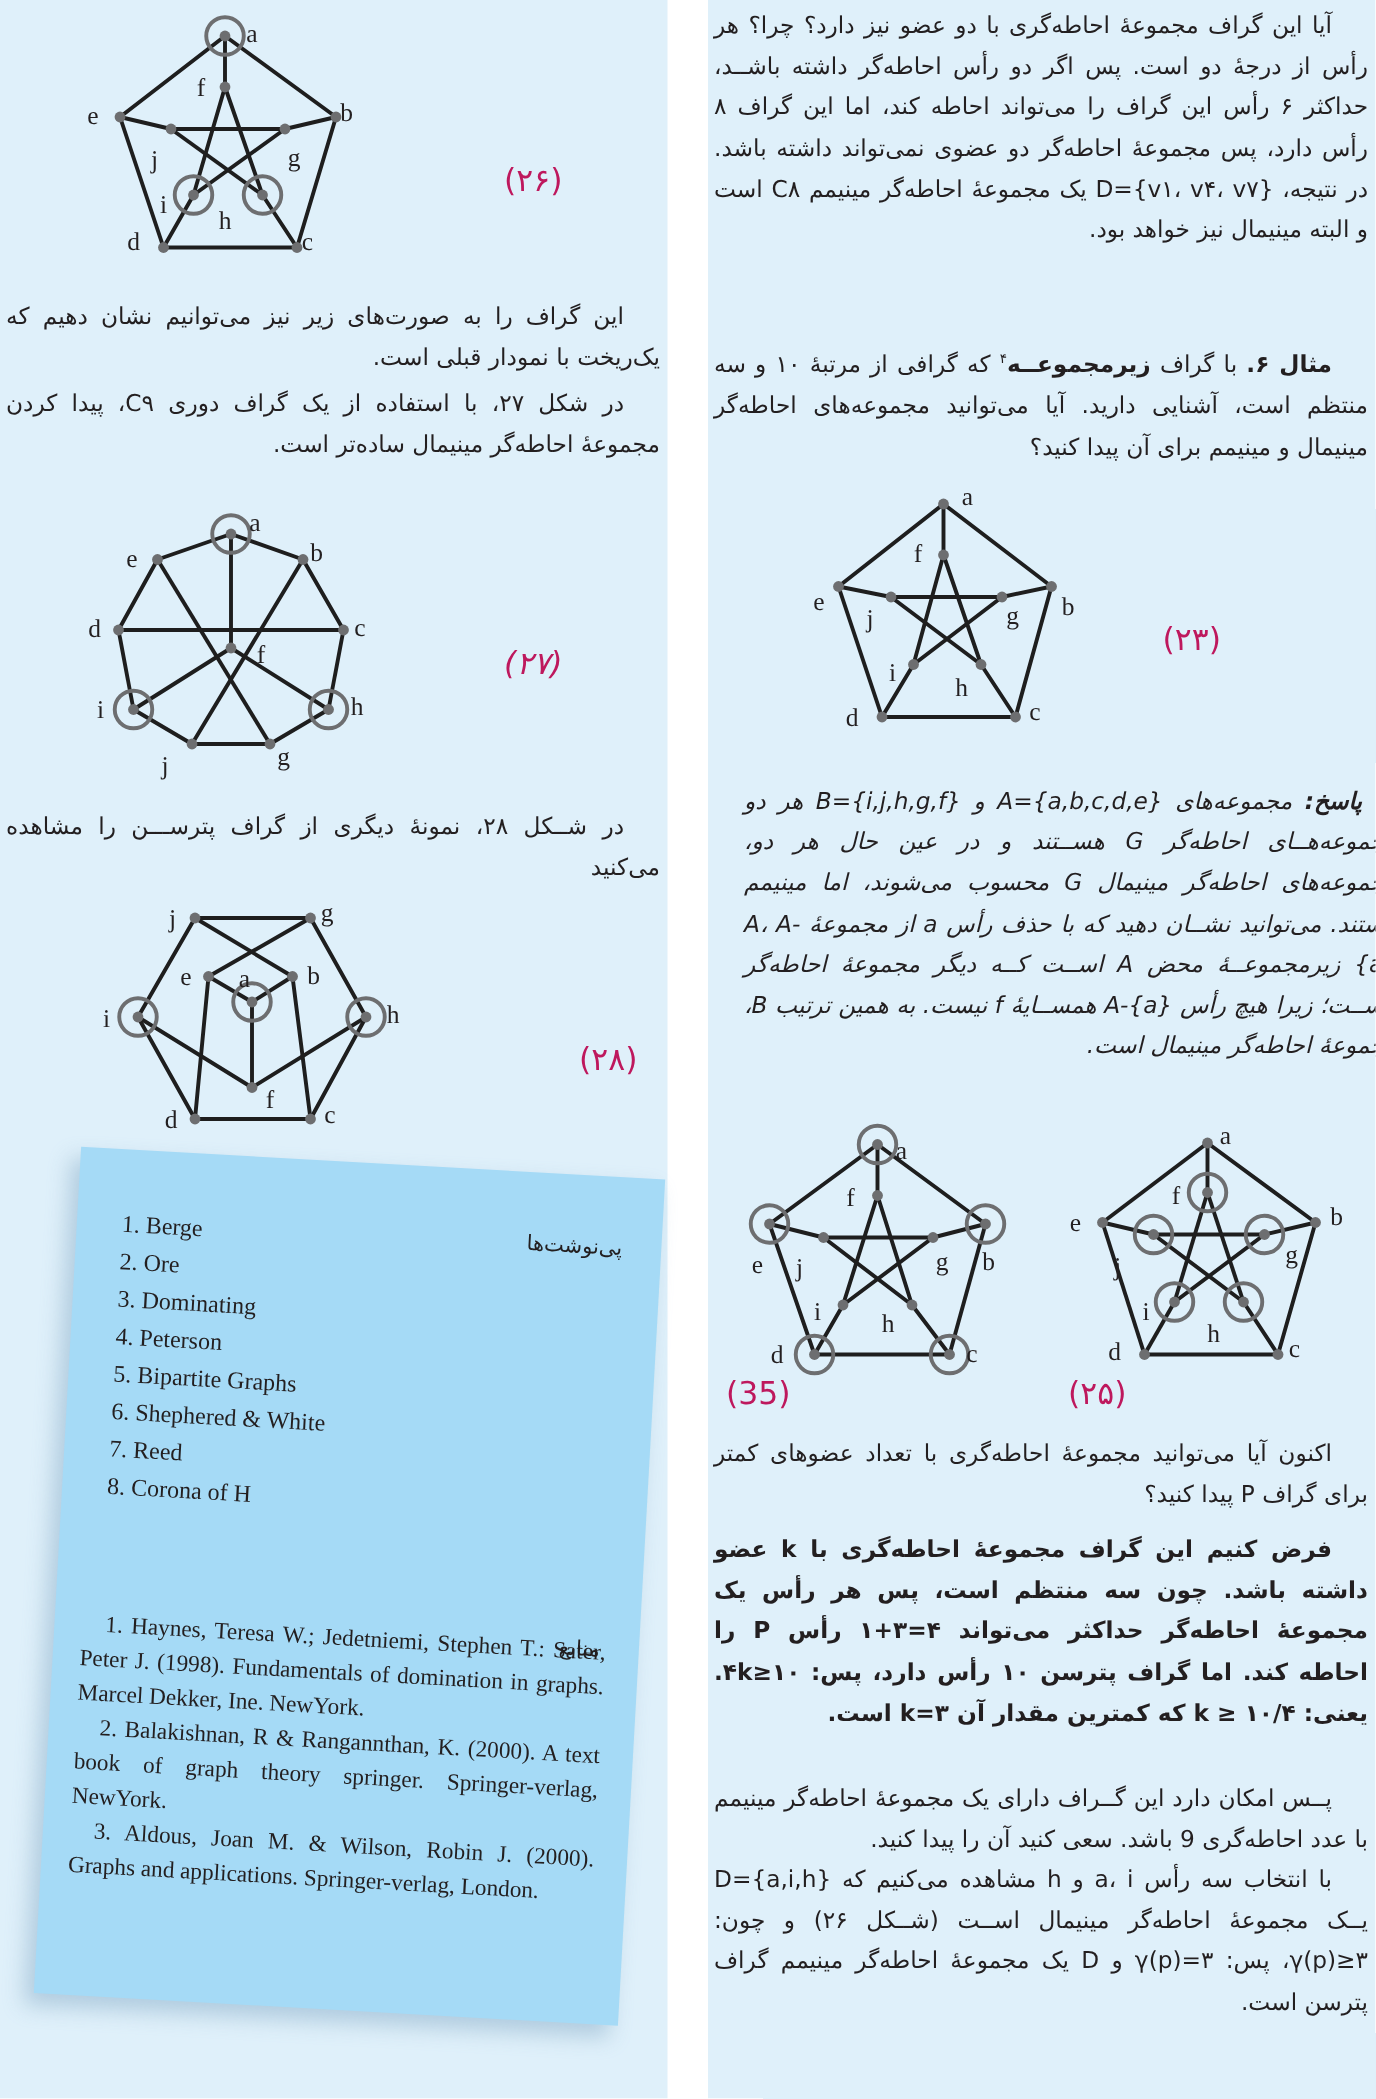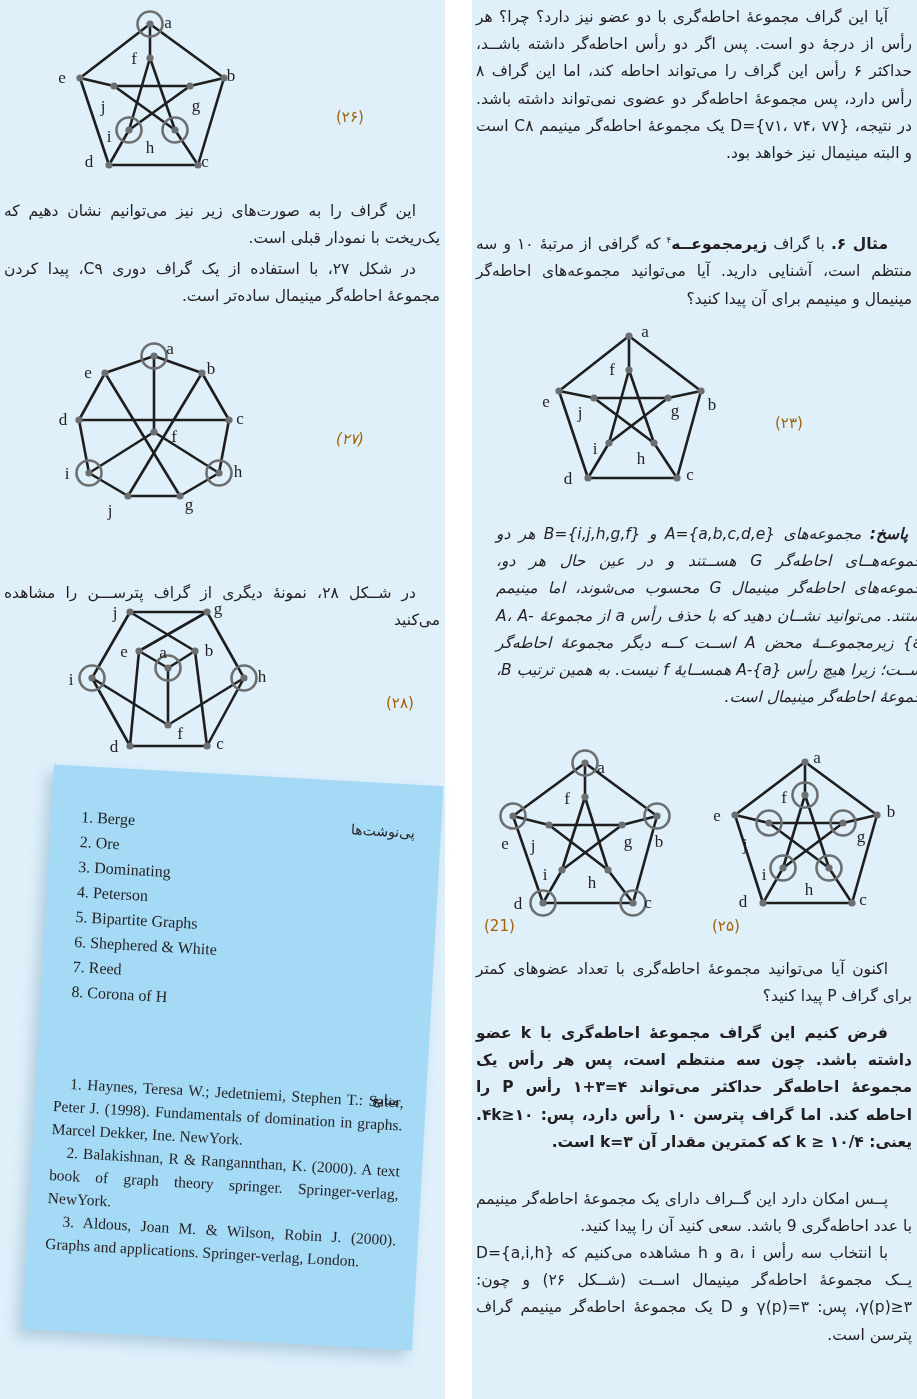--- a/index.html
+++ b/index.html
@@ -16,21 +16,21 @@
   .col-left { left: 0; width: 445px; }
   .col-right { left: 472px; width: 445px; }
   .para {
     position: absolute; direction: rtl; text-align: justify;
     font-size: 15.5px; line-height: 27.2px;
     text-align-last: right;
     margin: 0;
   }
   .para b { font-weight: bold; }
   .fig-num {
-    position: absolute; font-size: 15px; color: #a16207;
+    position: absolute; font-size: 21px; color: #be185d;
     font-family: "DejaVu Sans", sans-serif;
   }
   .vlabel { font-family: "Liberation Serif", serif; font-size: 17px; fill: #231f20; }
   .edge { stroke: #1e1e1e; stroke-width: 2.6; stroke-linecap: round; }
   .node { fill: #6d6e70; }
   .ring { fill: none; stroke: #6d6e70; stroke-width: 2.6; }
 
   .note-card {
     position: absolute; left: 38px; top: 775px; width: 390px; height: 565px;
     background: #a5daf6;
@@ -78,21 +78,21 @@
 <p class="para" style="left:476px; top:1020px; width:436px; text-indent:24px;font-weight:bold;">فرض کنیم این گراف مجموعهٔ احاطه‌گری با k عضو داشته باشد. چون سه منتظم است، پس هر رأس یک مجموعهٔ احاطه‌گر حداکثر می‌تواند ۴=۳+۱ رأس P را احاطه کند. اما گراف پترسن ۱۰ رأس دارد، پس: ۴k≥۱۰. یعنی: k ≥ ۱۰/۴ که کمترین مقدار آن k=۳ است.</p>
 
 <p class="para" style="left:476px; top:1186px; width:436px; text-indent:24px;">پــس امکان دارد این گــراف دارای یک مجموعهٔ احاطه‌گر مینیمم با عدد احاطه‌گری 9 باشد. سعی کنید آن را پیدا کنید.</p>
 
 <p class="para" style="left:476px; top:1240px; width:436px; text-indent:24px;">با انتخاب سه رأس a، i و h مشاهده می‌کنیم که D={a,i,h} یــک مجموعهٔ احاطه‌گر مینیمال اســت (شــکل ۲۶) و چون: γ(p)≥۳، پس: γ(p)=۳ و D یک مجموعهٔ احاطه‌گر مینیمم گراف پترسن است.</p>
 
 <p class="para" style="left:4px; top:198px; width:436px; text-indent:24px;">این گراف را به صورت‌های زیر نیز می‌توانیم نشان دهیم که یک‌ریخت با نمودار قبلی است.</p>
 
 <p class="para" style="left:4px; top:256px; width:436px; text-indent:24px;">در شکل ۲۷، با استفاده از یک گراف دوری C۹، پیدا کردن مجموعهٔ احاطه‌گر مینیمال ساده‌تر است.</p>
 
-<p class="para" style="left:4px; top:538px; width:436px; text-indent:24px;margin-top:42px;">در شــکل ۲۸، نمونهٔ دیگری از گراف پترســـن را مشاهده می‌کنید</p>
+<p class="para" style="left:4px; top:538px; width:436px; text-indent:24px;">در شــکل ۲۸، نمونهٔ دیگری از گراف پترســـن را مشاهده می‌کنید</p>
 
 <svg id="figures-svg" width="917" height="1399" viewBox="0 0 917 1399" style="position:absolute; left:0; top:0; pointer-events:none;">
   <g id="fig23">
       <line x1="629" y1="336" x2="701" y2="391" class="edge"></line>
       <line x1="701" y1="391" x2="677" y2="478" class="edge"></line>
       <line x1="677" y1="478" x2="588" y2="478" class="edge"></line>
       <line x1="588" y1="478" x2="559" y2="391" class="edge"></line>
       <line x1="559" y1="391" x2="629" y2="336" class="edge"></line>
       <line x1="629" y1="336" x2="629" y2="370" class="edge"></line>
       <line x1="701" y1="391" x2="668" y2="398" class="edge"></line>
@@ -325,21 +325,21 @@
       <circle cx="244" cy="678" r="3.6" class="node"></circle>
       <text x="262" y="678" class="vlabel" text-anchor="middle" dominant-baseline="middle">h</text>
       <circle cx="92" cy="678" r="3.6" class="node"></circle>
       <text x="71" y="681" class="vlabel" text-anchor="middle" dominant-baseline="middle">i</text>
       <circle cx="130" cy="612" r="3.6" class="node"></circle>
       <text x="115" y="614" class="vlabel" text-anchor="middle" dominant-baseline="middle">j</text>
     </g>
 </svg>
 
 <div class="fig-num" style="left:775px; top:414px;">(۲۳)</div>
-<div class="fig-num" style="left:484px; top:917px;">(21)</div>
+<div class="fig-num" style="left:484px; top:917px;">(35)</div>
 <div class="fig-num" style="left:712px; top:917px;">(۲۵)</div>
 <div class="fig-num" style="left:336px; top:108px;">(۲۶)</div>
 <div class="fig-num" style="left:336px; top:430px;font-style:italic;">(۲۷)</div>
 <div class="fig-num" style="left:343px; top:694px;margin-left:43px;">(۲۸)</div>
 
 <div class="note-card">
   <div class="note-title">پی‌نوشت‌ها</div>
   <ul class="note-list">
     <li>1. Berge</li>
     <li>2. Ore</li>

